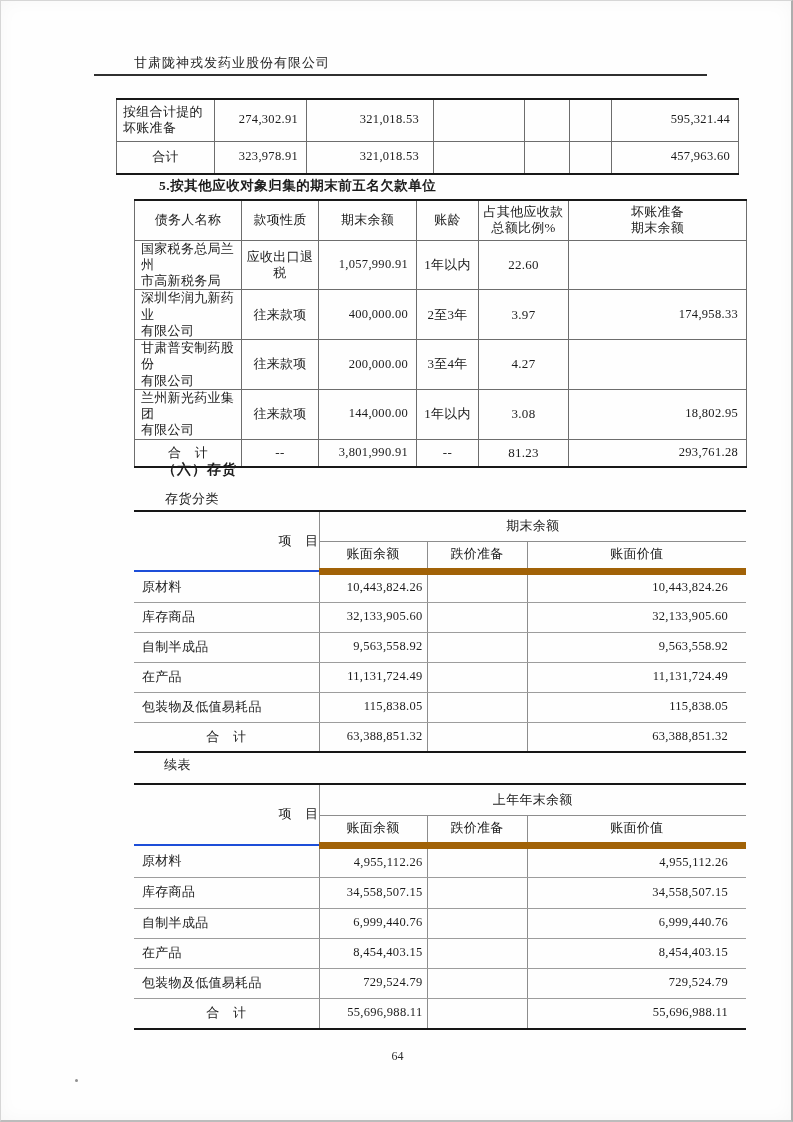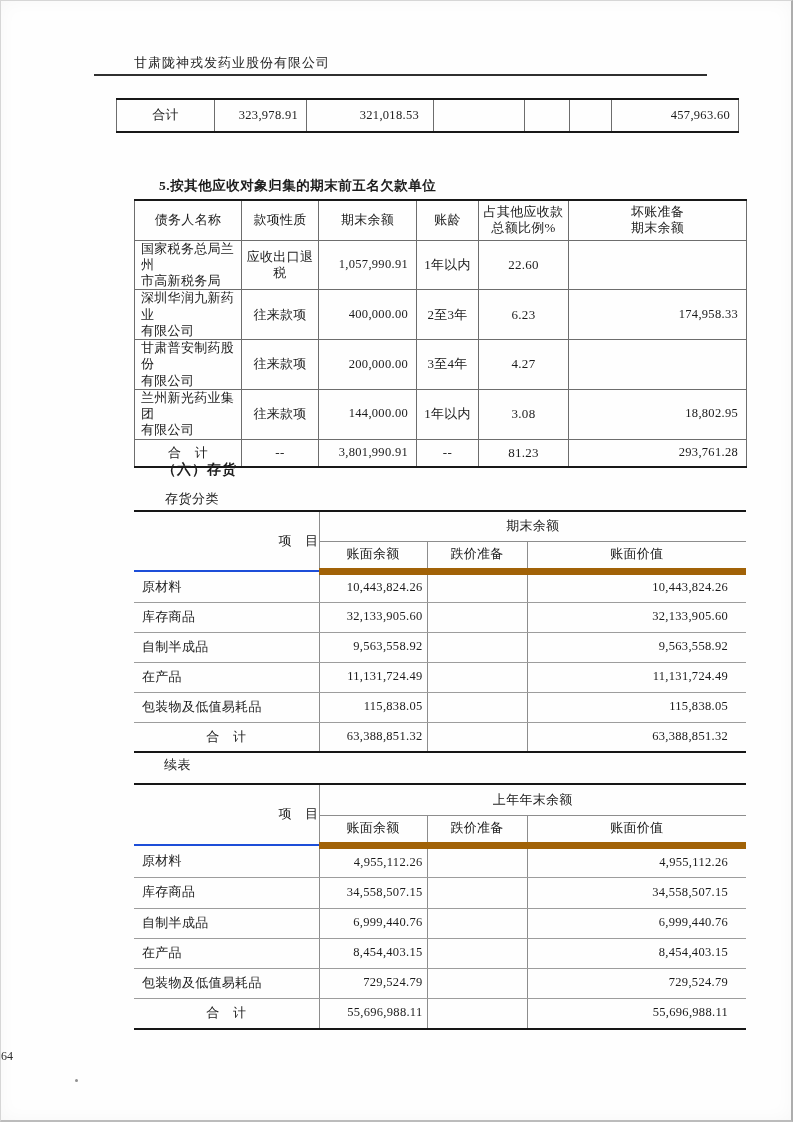--- a/index.html
+++ b/index.html
@@ -47,21 +47,21 @@
   .open .dr:last-child td { border-bottom:none; }
   .open .item { text-align:left; padding-left:8px; }
   .open .itemc { text-align:center; }
   .open .n1 { text-align:right; padding-right:4px; font-size:12.5px; }
   .open .n3 { text-align:right; padding-right:18px; font-size:12.5px; }
 
   .sec5 { left:158px; top:176px; font-size:13.5px; font-weight:600; letter-spacing:0.5px; }
   .sec6 { left:161px; top:460px; font-size:14px; font-weight:700; letter-spacing:1px; }
   .sub6 { left:164px; top:489px; font-size:13px; letter-spacing:0.5px; }
   .cont { left:163px; top:755px; font-size:13px; letter-spacing:0.5px; }
-  .pnum { left:0; top:1048px; width:793px; font-size:12px; color:#2a2a2a;font-family:Liberation Serif, serif; }
+  .pnum { left:0; top:1048px; width:793px; text-align:center; font-size:12px; color:#2a2a2a;font-family:Liberation Serif, serif; }
   .speck { left:74px; top:1078px; width:3px; height:3px; background:#8f8f8f; border-radius:50%; }
 </style>
 </head>
 <body>
 
 <div class="page">
 
   <div class="abs hdr-left">甘肃陇神戎发药业股份有限公司</div>
   <div class="abs hdr-rule"></div>
 
@@ -69,20 +69,30 @@
     <colgroup>
         <col style="width:98px">
         <col style="width:92px">
         <col style="width:127px">
         <col style="width:91px">
         <col style="width:45px">
         <col style="width:42px">
         <col style="width:127px">
       </colgroup>
     <tbody>
+        <tr style="height:42px">
+      <td class="lft">按组合计提的
+坏账准备</td>
+      <td class="num">274,302.91</td>
+      <td class="num" style="padding-right:14px">321,018.53</td>
+      <td></td>
+      <td></td>
+      <td></td>
+      <td class="num">595,321.44</td>
+    </tr>
     <tr style="height:33px">
       <td class="ctr">合计</td>
       <td class="num">323,978.91</td>
       <td class="num" style="padding-right:14px">321,018.53</td>
       <td></td>
       <td></td>
       <td></td>
       <td class="num">457,963.60</td>
     </tr>
   </tbody>
@@ -119,21 +129,21 @@
       <td class="ctr">1年以内</td>
       <td class="ctr">22.60</td>
       <td class="num"></td>
     </tr>
     <tr style="height:38px">
       <td class="lft">深圳华润九新药业
 有限公司</td>
       <td class="ctr">往来款项</td>
       <td class="num">400,000.00</td>
       <td class="ctr">2至3年</td>
-      <td class="ctr">6.23</td>
+      <td class="ctr">3.97</td>
       <td class="num">174,958.33</td>
     </tr>
     <tr style="height:38px">
       <td class="lft">甘肃普安制药股份
 有限公司</td>
       <td class="ctr">往来款项</td>
       <td class="num">200,000.00</td>
       <td class="ctr">3至4年</td>
       <td class="ctr">4.27</td>
       <td class="num"></td>

